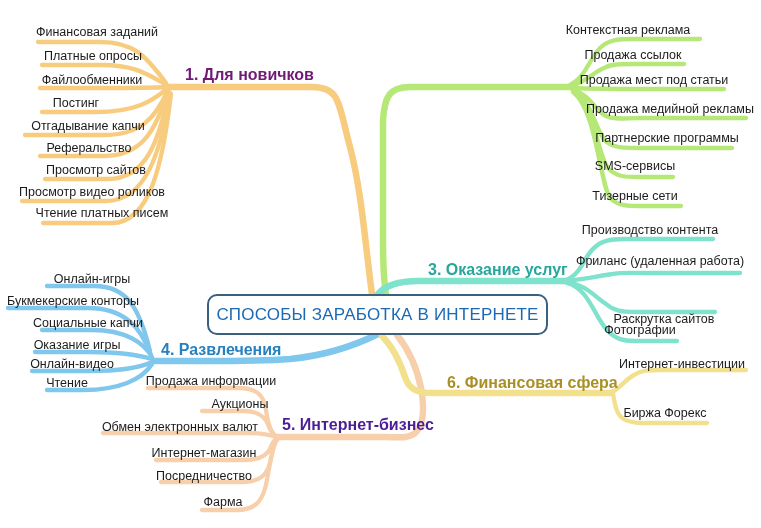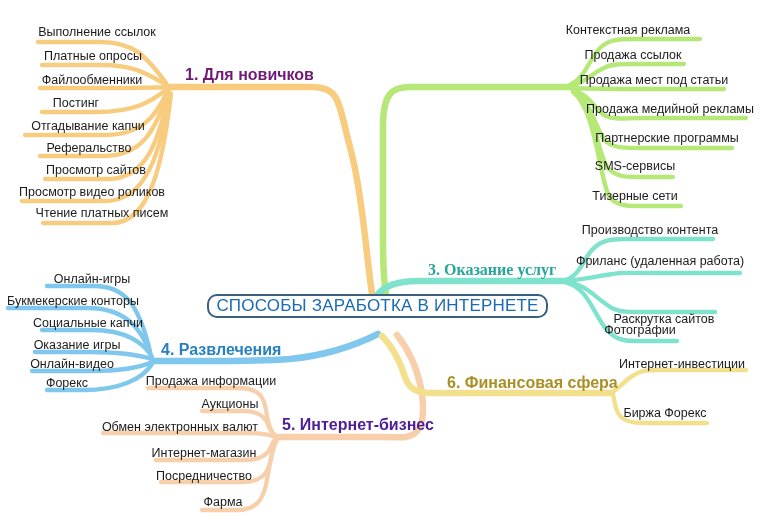--- a/index.html
+++ b/index.html
@@ -5,21 +5,21 @@
   html,body{margin:0;padding:0;background:#fff;}
   .canvas{position:relative;width:761px;height:528px;background:#fff;overflow:hidden;
           font-family:"Liberation Sans",sans-serif;}
   .lines{position:absolute;left:0;top:0;}
   .lines path{fill:none;stroke-linecap:round;stroke-linejoin:round;}
   .trunk{stroke-width:6.5px;}
   .leafline{stroke-width:4.3px;}
   .leaf{position:absolute;transform:translateX(-50%);white-space:nowrap;
         font-size:12.5px;color:#1b1b1b;}
   .blabel{position:absolute;white-space:nowrap;font-size:16px;font-weight:700;}
-  .center-node{position:absolute;left:207px;top:294px;width:341px;height:24px;
+  .center-node{position:absolute;left:207px;top:294px;width:341px;height:41px;
         box-sizing:border-box;background:#fff;border:2.5px solid #3B607F;border-radius:10px;
         display:flex;align-items:center;justify-content:center;}
   .center-node span{font-size:17px;letter-spacing:.2px;font-weight:400;}
 </style>
 </head>
 <body>
 
 <div class="canvas">
 
   <svg class="lines" width="761" height="528" viewBox="0 0 761 528">
@@ -75,26 +75,26 @@
       <path class="leafline" d="M612 392 C620 388 625 380 634 375 C641 370 649 370 660 370 H746"></path>
       <path class="leafline" d="M613 394 C615 405 616 412 621 417 C626 422 633 423 643 423 H707"></path>
     </g>
   </svg>
 
   <div class="center-node" style="border-color: rgb(59, 96, 127);">
     <span style="color: rgb(28, 105, 180);">СПОСОБЫ ЗАРАБОТКА В ИНТЕРНЕТЕ</span>
   </div>
 
   <div class="blabel" style="left: 185px; top: 66px; color: #701a75;">1. Для новичков</div>
-  <div class="blabel" style="left: 428px; top: 261px; color: rgb(39, 166, 155); font-family: Liberation Serif, serif;">3. Оказание услуг</div>
+  <div class="blabel" style="left: 428px; top: 261px; color: rgb(39, 166, 155);">3. Оказание услуг</div>
   <div class="blabel" style="left: 161px; top: 341px; color: rgb(39, 129, 192);">4. Развлечения</div>
   <div class="blabel" style="left: 282px; top: 416px; color: #4c1d95;">5. Интернет-бизнес</div>
   <div class="blabel" style="left: 447px; top: 374px; color: rgb(170, 143, 36);">6. Финансовая сфера</div>
 
-  <div class="leaf" style="left:97px;top:25px">Выполнение ссылок</div>
+  <div class="leaf" style="left:97px;top:25px">Финансовая заданий</div>
   <div class="leaf" style="left:93px;top:49px">Платные опросы</div>
   <div class="leaf" style="left:92px;top:73px">Файлообменники</div>
   <div class="leaf" style="left:76px;top:96px">Постинг</div>
   <div class="leaf" style="left:88px;top:119px">Отгадывание капчи</div>
   <div class="leaf" style="left:89px;top:141px">Реферальство</div>
   <div class="leaf" style="left:96px;top:163px">Просмотр сайтов</div>
   <div class="leaf" style="left:92px;top:185px">Просмотр видео роликов</div>
   <div class="leaf" style="left:102px;top:206px">Чтение платных писем</div>
 
   <div class="leaf" style="left:628px;top:23px">Контекстная реклама</div>
@@ -108,24 +108,24 @@
   <div class="leaf" style="left:660px;top:254px">Фриланс (удаленная работа)</div>
   <div class="leaf" style="left:650px;top:223px">Производство контента</div>
   <div class="leaf" style="left:664px;top:312px">Раскрутка сайтов</div>
   <div class="leaf" style="left:640px;top:323px">Фотографии</div>
 
   <div class="leaf" style="left:92px;top:272px">Онлайн-игры</div>
   <div class="leaf" style="left:73px;top:294px">Букмекерские конторы</div>
   <div class="leaf" style="left:88px;top:316px">Социальные капчи</div>
   <div class="leaf" style="left:77px;top:338px">Оказание игры</div>
   <div class="leaf" style="left:72px;top:357px">Онлайн-видео</div>
-  <div class="leaf" style="left:67px;top:376px">Форекс</div>
+  <div class="leaf" style="left:67px;top:376px">Чтение</div>
 
   <div class="leaf" style="left:211px;top:374px">Продажа информации</div>
-  <div class="leaf" style="left:230px;top:397px">Аукционы</div>
+  <div class="leaf" style="left:240px;top:397px">Аукционы</div>
   <div class="leaf" style="left:180px;top:420px">Обмен электронных валют</div>
   <div class="leaf" style="left:204px;top:446px">Интернет-магазин</div>
   <div class="leaf" style="left:204px;top:469px">Посредничество</div>
   <div class="leaf" style="left:223px;top:495px">Фарма</div>
 
   <div class="leaf" style="left:682px;top:357px">Интернет-инвестиции</div>
   <div class="leaf" style="left:665px;top:406px">Биржа Форекс</div>
 
 </div>
 

